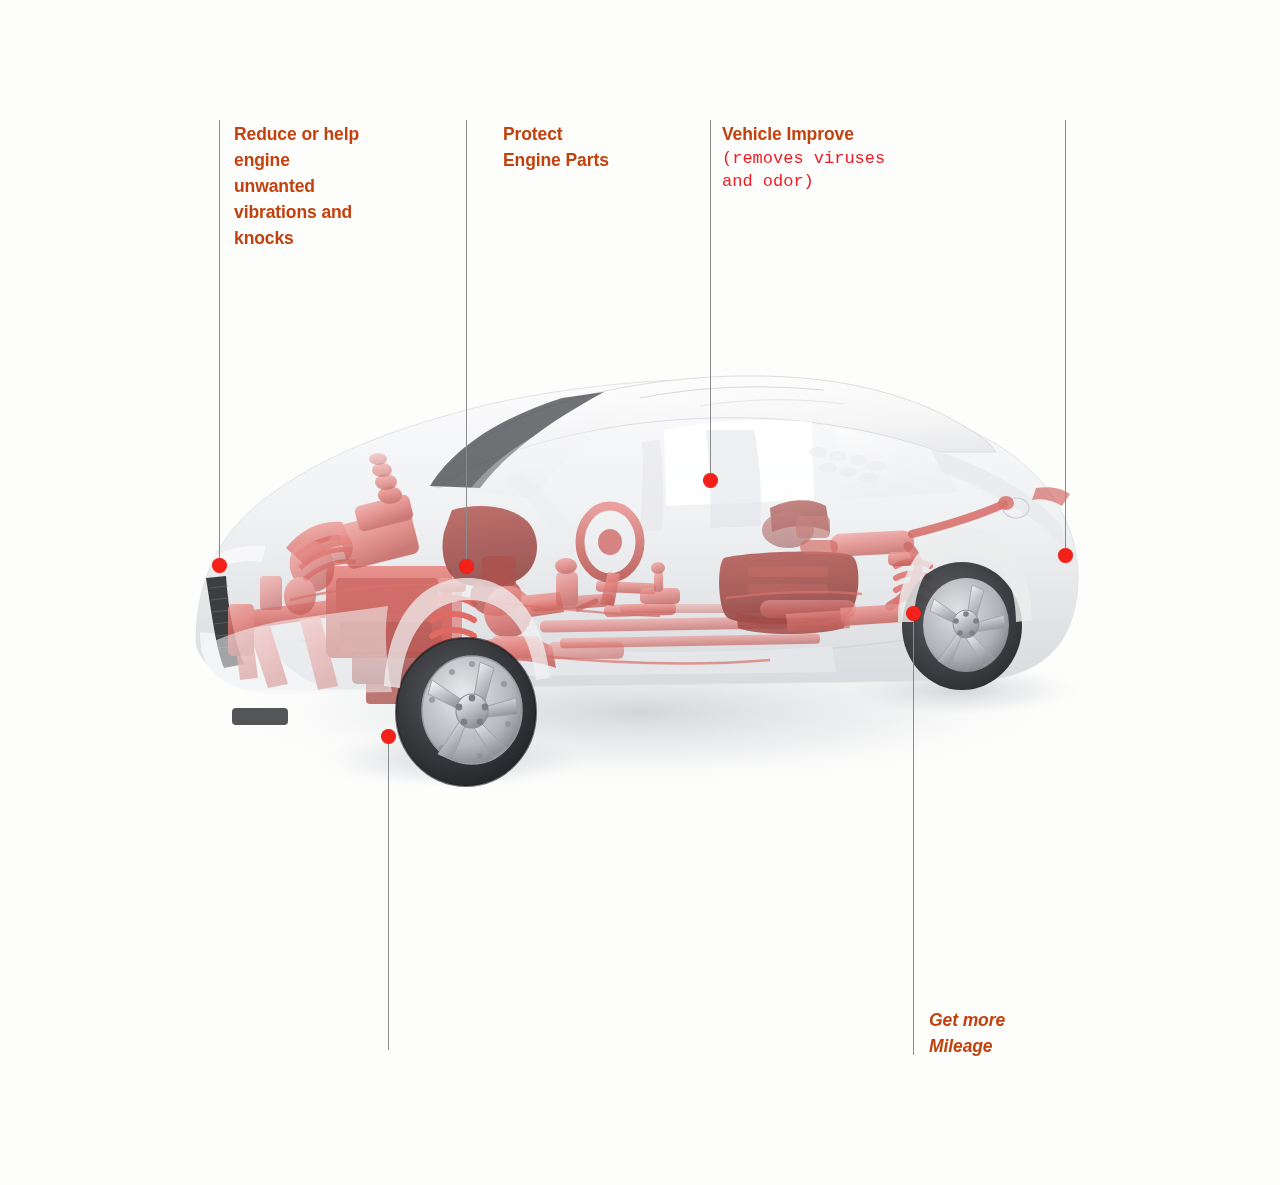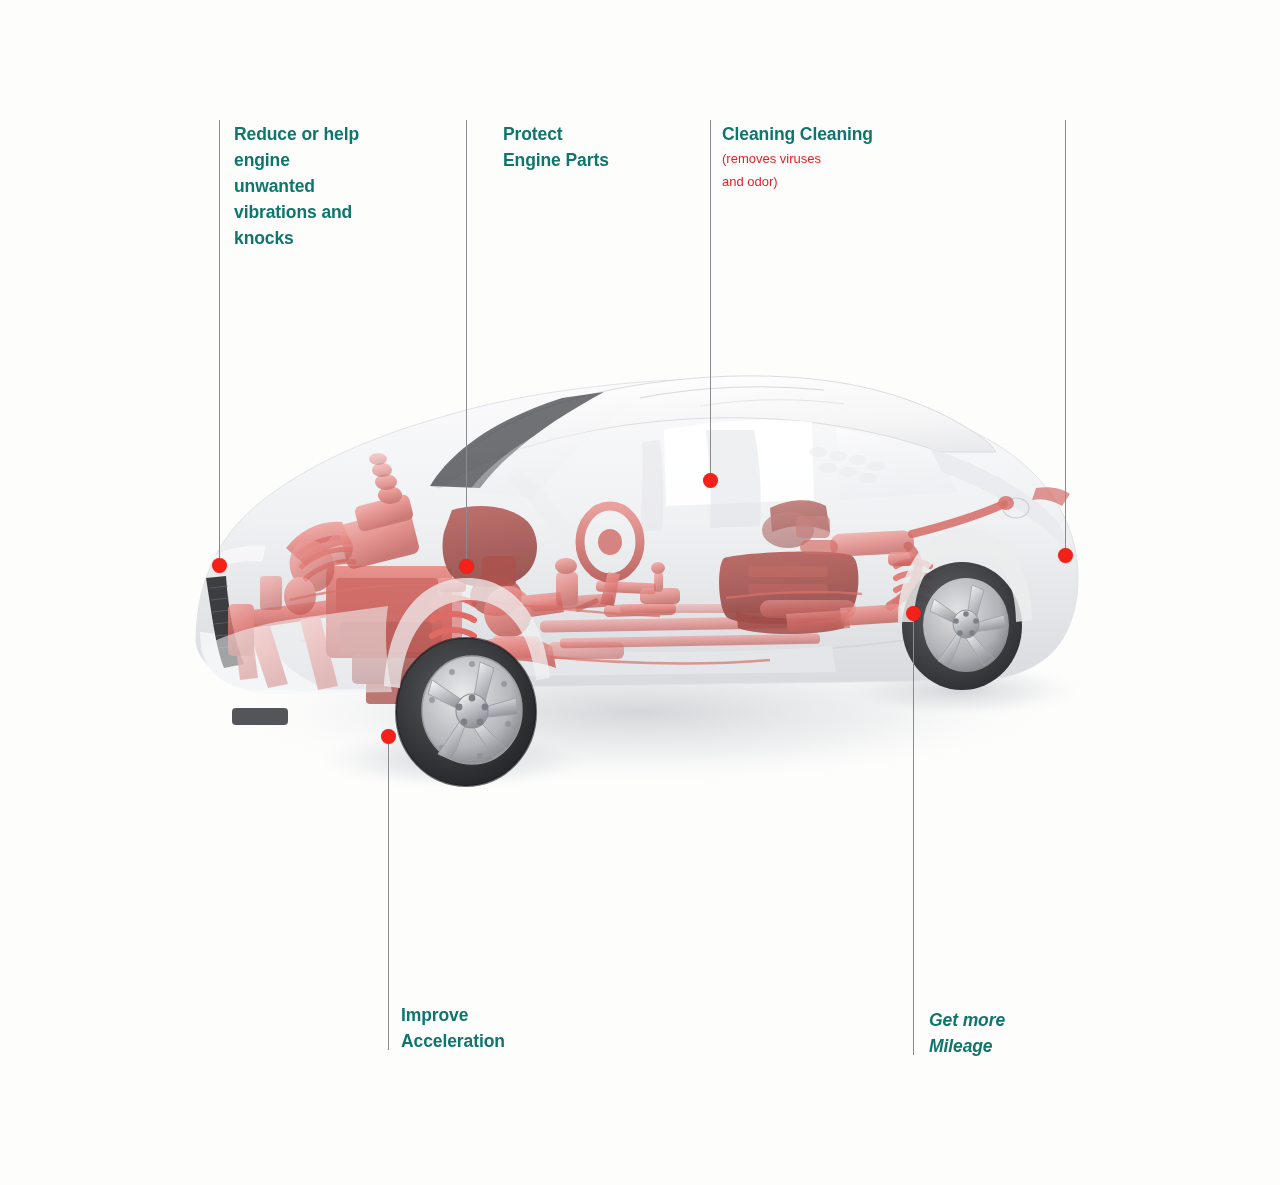--- a/index.html
+++ b/index.html
@@ -9,26 +9,26 @@
     background:#fdfdfc;
     font-family:"Liberation Sans","DejaVu Sans",sans-serif;
     overflow:hidden;position:relative;
   }
   #stage{position:absolute;left:0;top:0;width:1280px;height:1185px;}
   .layer{position:absolute;left:0;top:0;width:1280px;height:1185px;}
 
   
   .callout{position:absolute;}
   .callout .ttl{
-    color:#0f766e;font-weight:bold;font-size:17.5px;line-height:26px;
+    color:#c2410c;font-weight:bold;font-size:17.5px;line-height:26px;
     letter-spacing:-0.1px;white-space:pre-line;margin:0;
   }
   .callout .sub{
-    color:#ee1c24;font-weight:normal;font-size:13px;line-height:23px;
-    white-space:pre-line;margin:0;
+    color:#ee1c24;font-weight:normal;font-size:17px;line-height:23px;
+    white-space:pre-line;margin:0;font-family:Liberation Mono, monospace;
   }
   .conn-line{position:absolute;background:#8a8a8f;width:1.3px;}
   .conn-dot{position:absolute;width:15px;height:15px;border-radius:50%;
     background:#f32119;box-shadow:0 0 1px rgba(0,0,0,.25);}
 </style>
 </head>
 <body>
 
 <div id="stage">
 
@@ -402,29 +402,25 @@
 vibrations and
 knocks</div>
   </div>
 
   <div class="callout" style="left:503px;top:121px;width:190px;">
     <div class="ttl">Protect
 Engine Parts</div>
   </div>
 
   <div class="callout" style="left:722px;top:121px;width:230px;">
-    <div class="ttl">Cleaning Cleaning</div>
+    <div class="ttl">Vehicle Improve</div>
     <div class="sub">(removes viruses
 and odor)</div>
   </div>
 
 
-  <div class="callout" style="left:401px;top:1002px;width:210px;">
-    <div class="ttl">Improve
-Acceleration</div>
-  </div>
 
   <div class="callout" style="left:929px;top:1007px;width:190px;font-style:italic;">
     <div class="ttl">Get more
 Mileage</div>
   </div>
 
 </div>
 
 </body></html>

